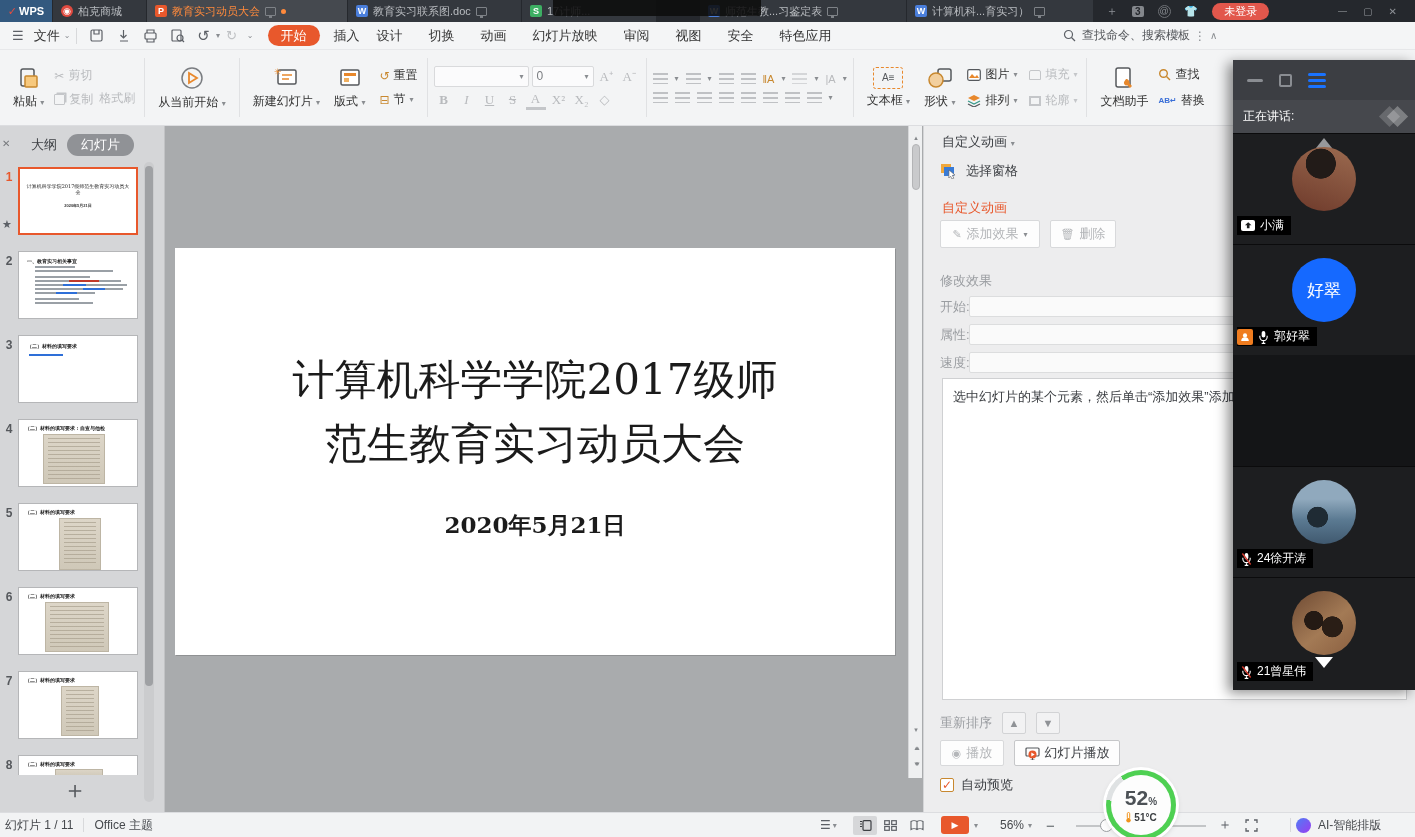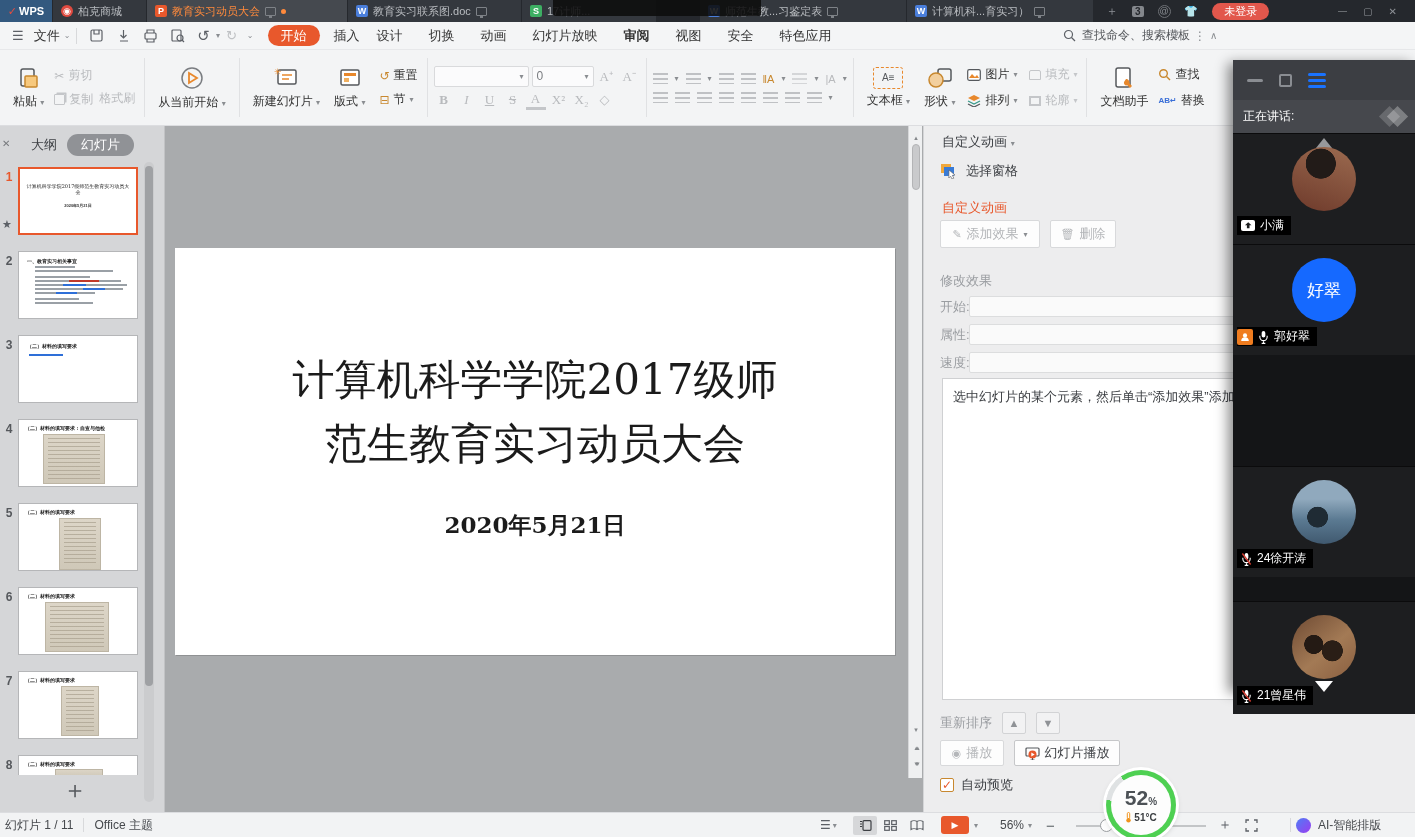--- a/index.html
+++ b/index.html
@@ -198,21 +198,21 @@
     <span class="micon" style="font-size:15px;">↺</span>
     <span class="carr">▾</span>
     <span class="micon" style="color:#c0c2c5;">↻</span>
     <span class="carr" style="margin-left:4px;">⌄</span>
     <span id="home-pill">开始</span>
     <span class="mitem" style="margin:0 0;text-align:center;">插入</span>
     <span class="mitem" style="margin:0 9px;">设计</span>
     <span class="mitem" style="margin:0 9px;">切换</span>
     <span class="mitem" style="margin:0 9px;">动画</span>
     <span class="mitem" style="margin:0 9px;">幻灯片放映</span>
-    <span class="mitem" style="margin:0 9px;font-weight:bold;">审阅</span>
+    <span class="mitem" style="margin:0 9px;">审阅</span>
     <span class="mitem" style="margin:0 9px;">视图</span>
     <span class="mitem" style="margin:0 9px;">安全</span>
     <span class="mitem" style="margin:0 9px;">特色应用</span>
     <span style="position:absolute;left:1062px;display:flex;align-items:center;gap:5px;color:#5c6066;">
       <svg class="msvg" viewBox="0 0 15 15">
           <circle cx="6.5" cy="6.5" r="4"></circle>
           <path d="M9.5 9.5l3.5 3.5"></path>
         </svg>
       <span style="font-size:12px;color:#55585c;">查找命令、搜索模板</span>
     </span>
@@ -685,21 +685,21 @@
         <svg class="micsvg" viewBox="0 0 12 15">
             <rect x="4" y="1" width="4" height="7" rx="2" fill="#fff"></rect>
             <path d="M2 6v1.5a4 4 0 0 0 8 0V6" fill="none" stroke="#fff" stroke-width="1.2"></path>
             <path d="M6 12v2.5M4 14.5h4" stroke="#fff" stroke-width="1.2"></path>
             <path d="M1.5 1.5l9 12" stroke="#d33b2f" stroke-width="1.6"></path>
           </svg>
         <span>24徐开涛</span>
       </div>
     </div>
 
-    <div class="tile" style="top:541px;height:113px;">
+    <div class="tile" style="top:517px;height:113px;">
       <div class="avatar av5"></div>
       <div class="tri-down" style="position:absolute;left:82px;bottom:22px;"></div>
       <div class="ptag">
         <svg class="micsvg" viewBox="0 0 12 15">
             <rect x="4" y="1" width="4" height="7" rx="2" fill="#fff"></rect>
             <path d="M2 6v1.5a4 4 0 0 0 8 0V6" fill="none" stroke="#fff" stroke-width="1.2"></path>
             <path d="M6 12v2.5M4 14.5h4" stroke="#fff" stroke-width="1.2"></path>
             <path d="M1.5 1.5l9 12" stroke="#d33b2f" stroke-width="1.6"></path>
           </svg>
         <span>21曾星伟</span>

